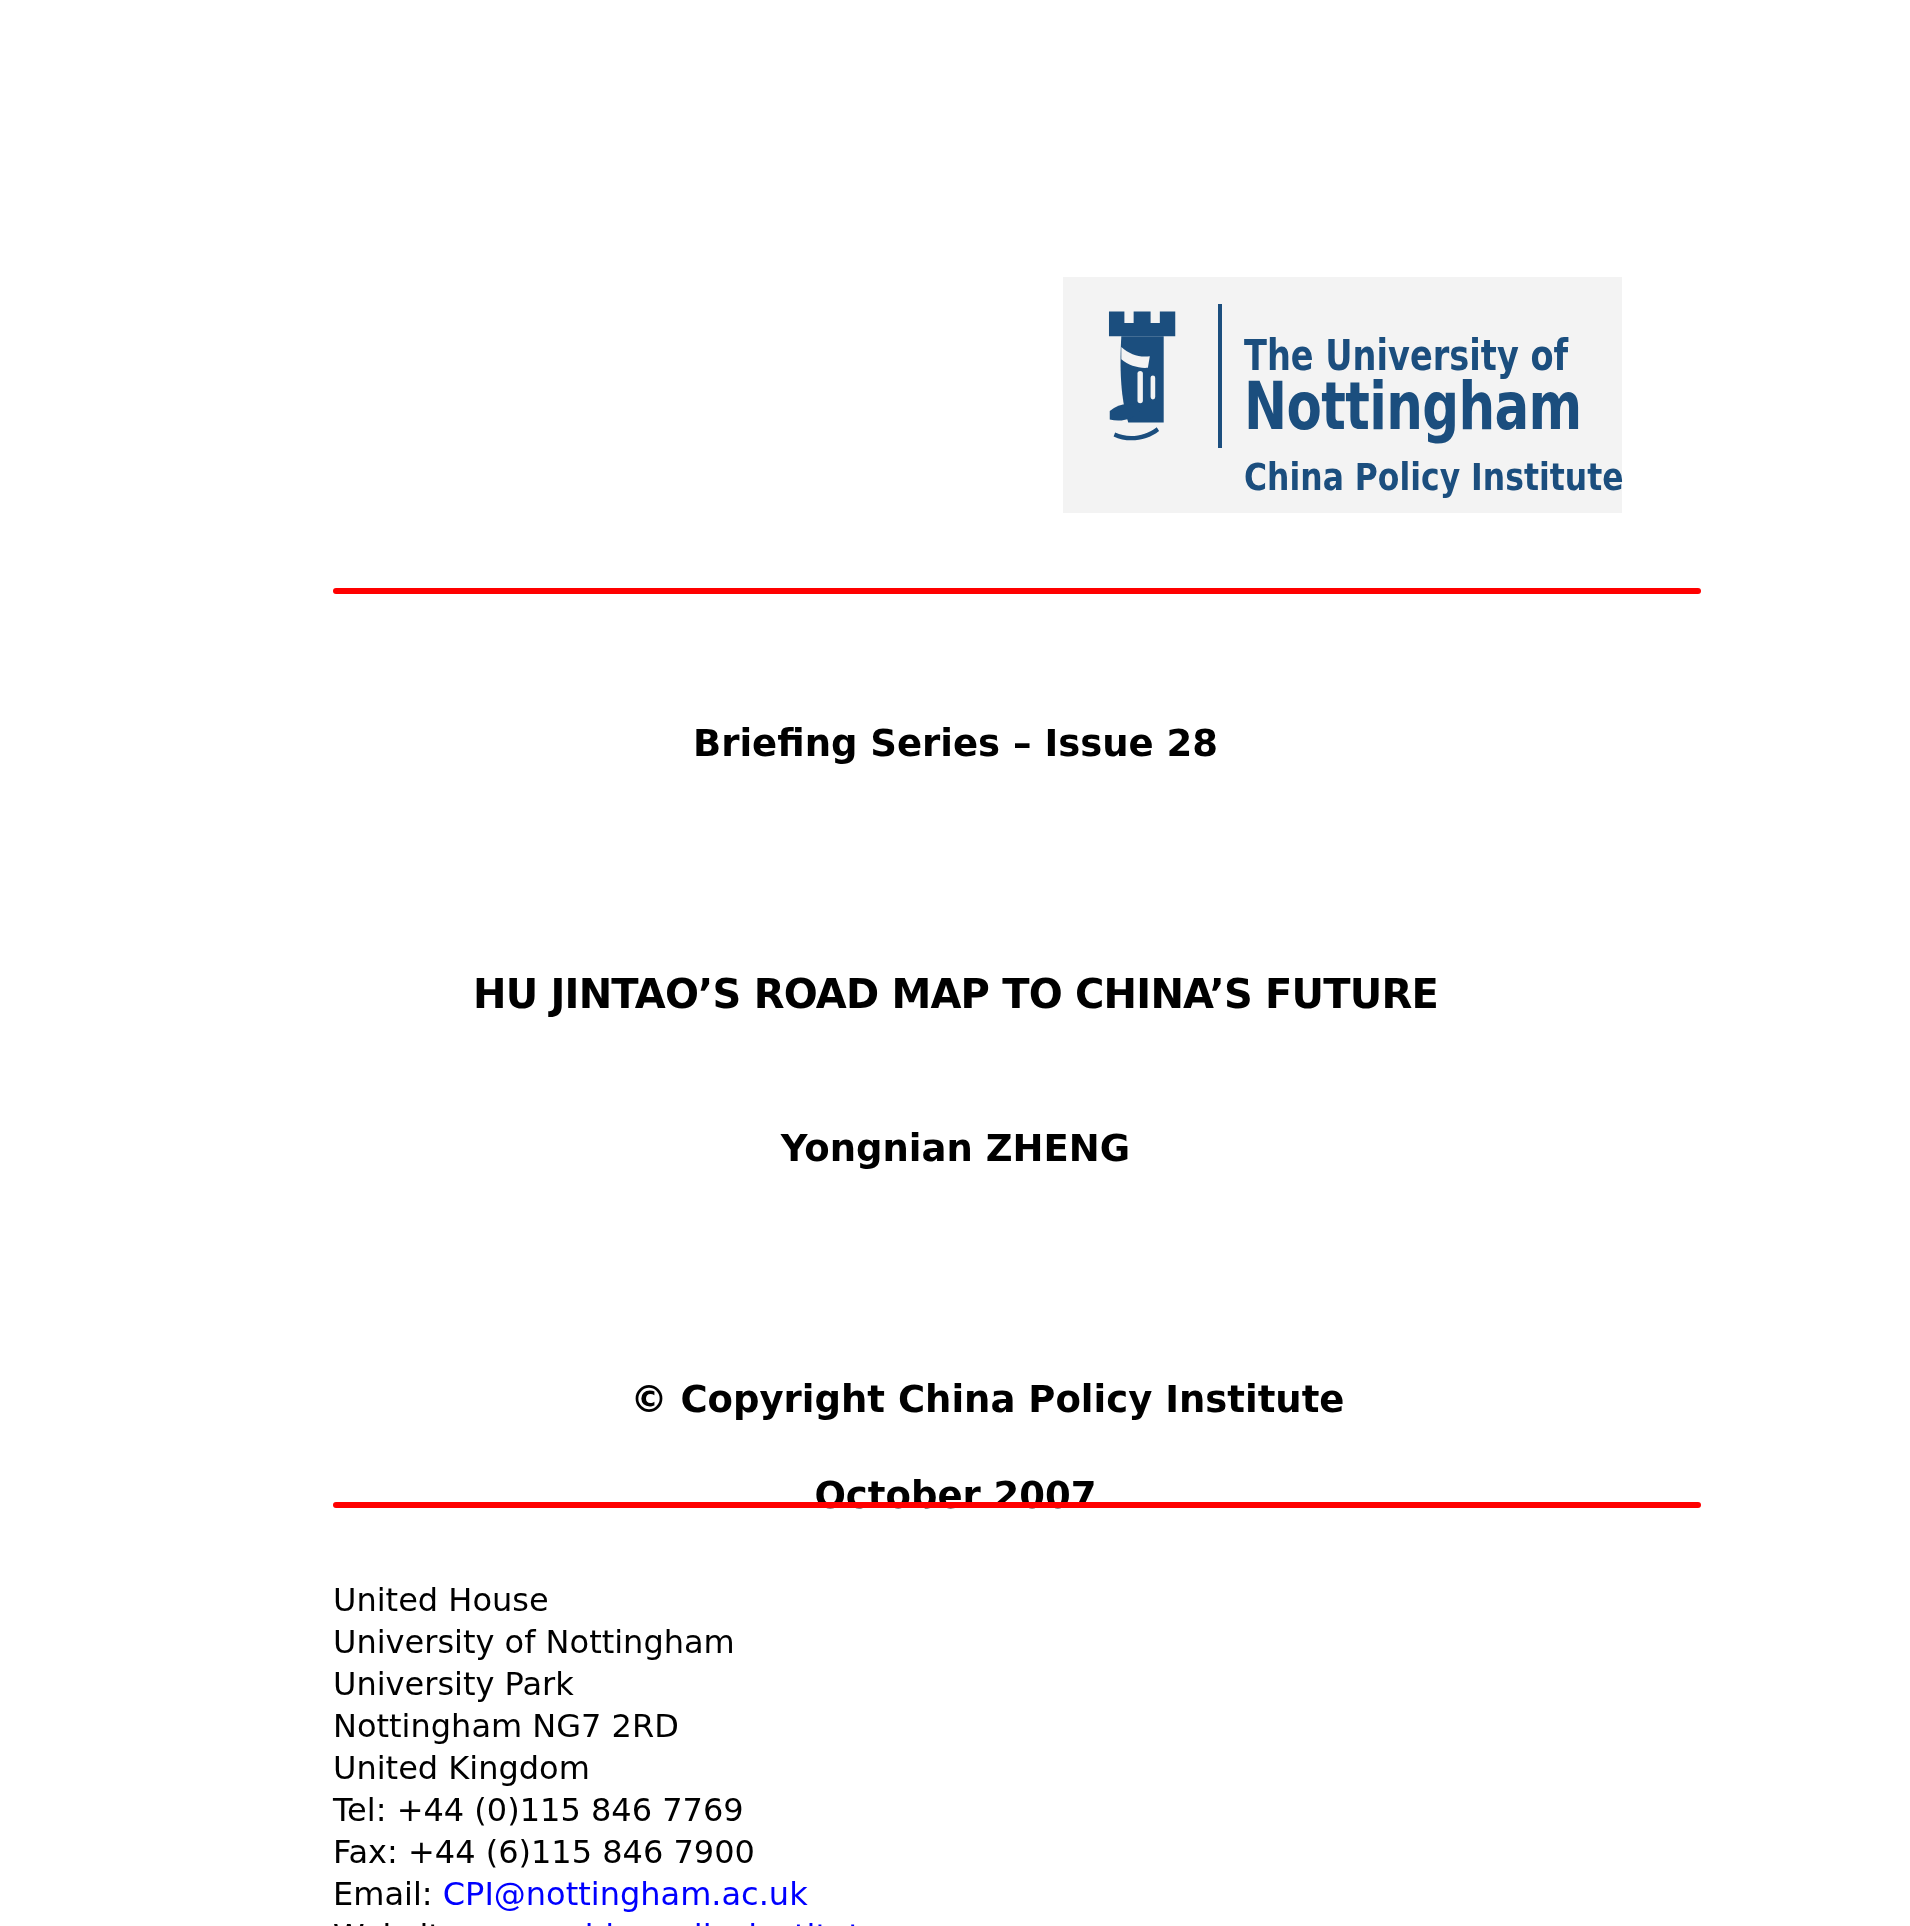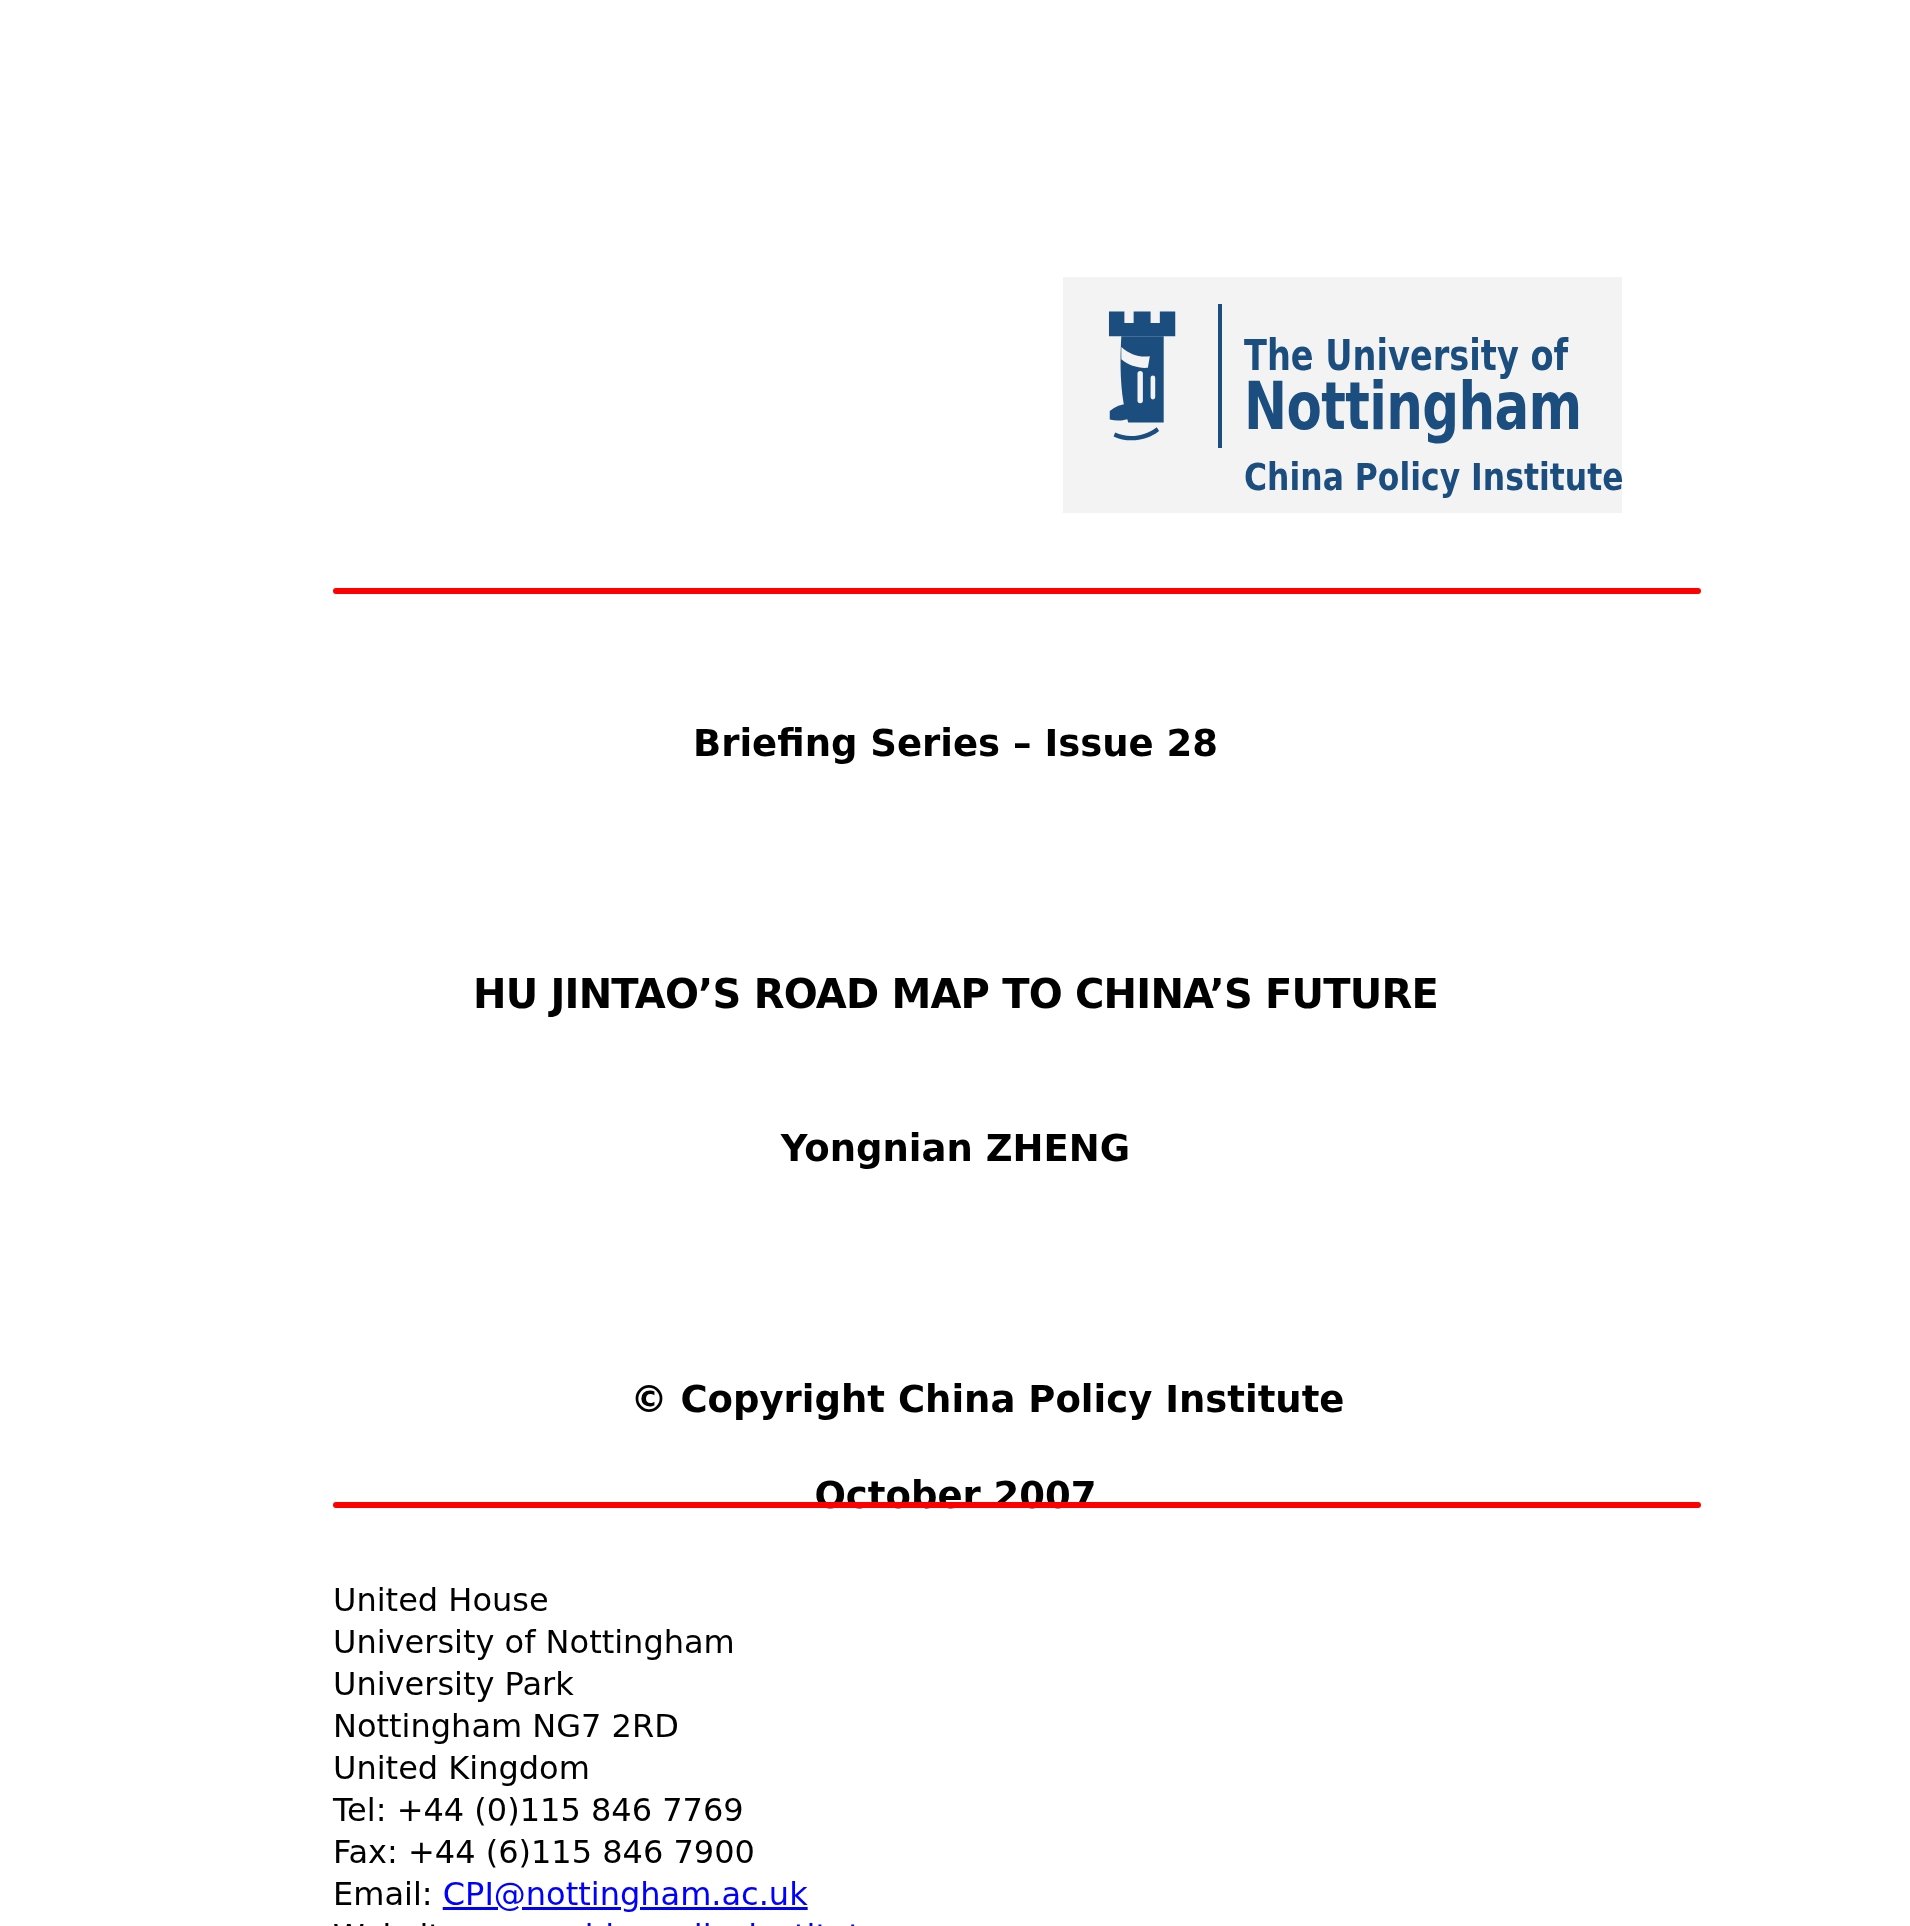--- a/index.html
+++ b/index.html
@@ -74,21 +74,20 @@
   
   .contact {
     position: absolute;
     left: 333px; top: 1579px;
     font-size: 32px;
     line-height: 42px;
     white-space: nowrap;
   }
   .contact a {
     color: #0000FF;
-    text-decoration: underline;
     cursor: pointer;
   }
 </style>
 </head>
 <body>
 
 <div class="page">
 
   <div class="logo-box">
     <svg class="castle-icon" viewBox="0 0 210 340" xmlns="http://www.w3.org/2000/svg" aria-hidden="true">

